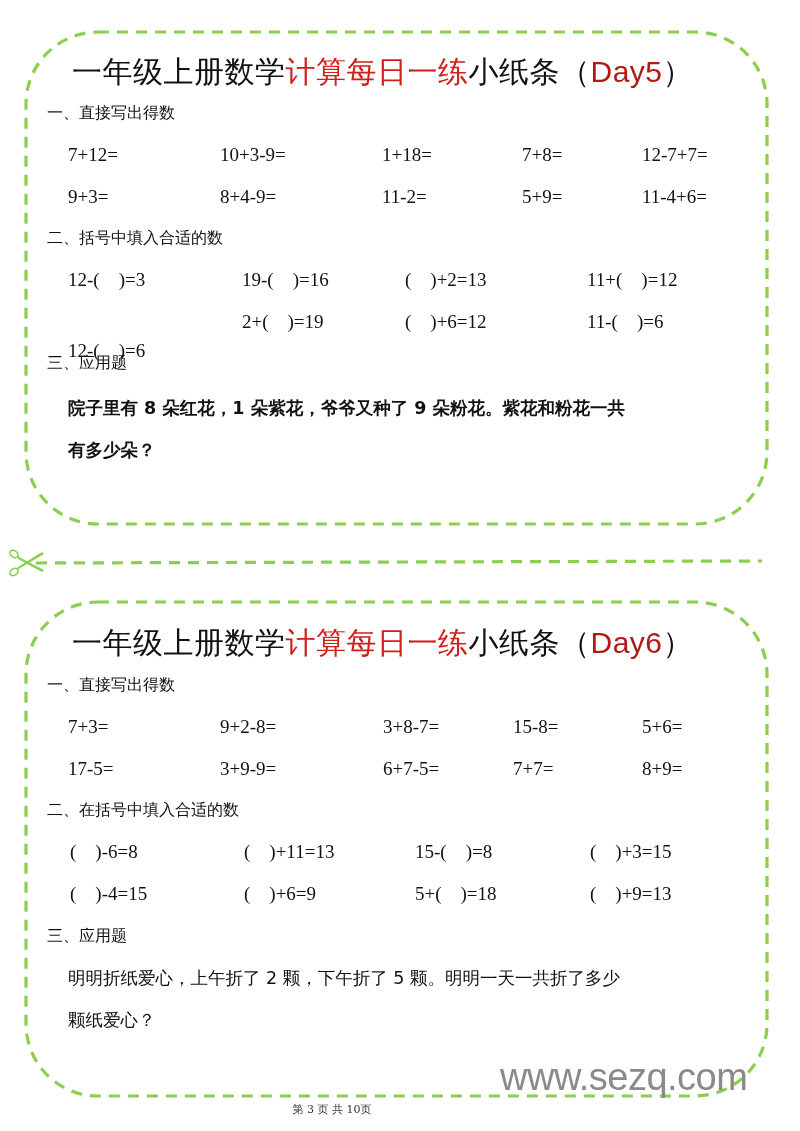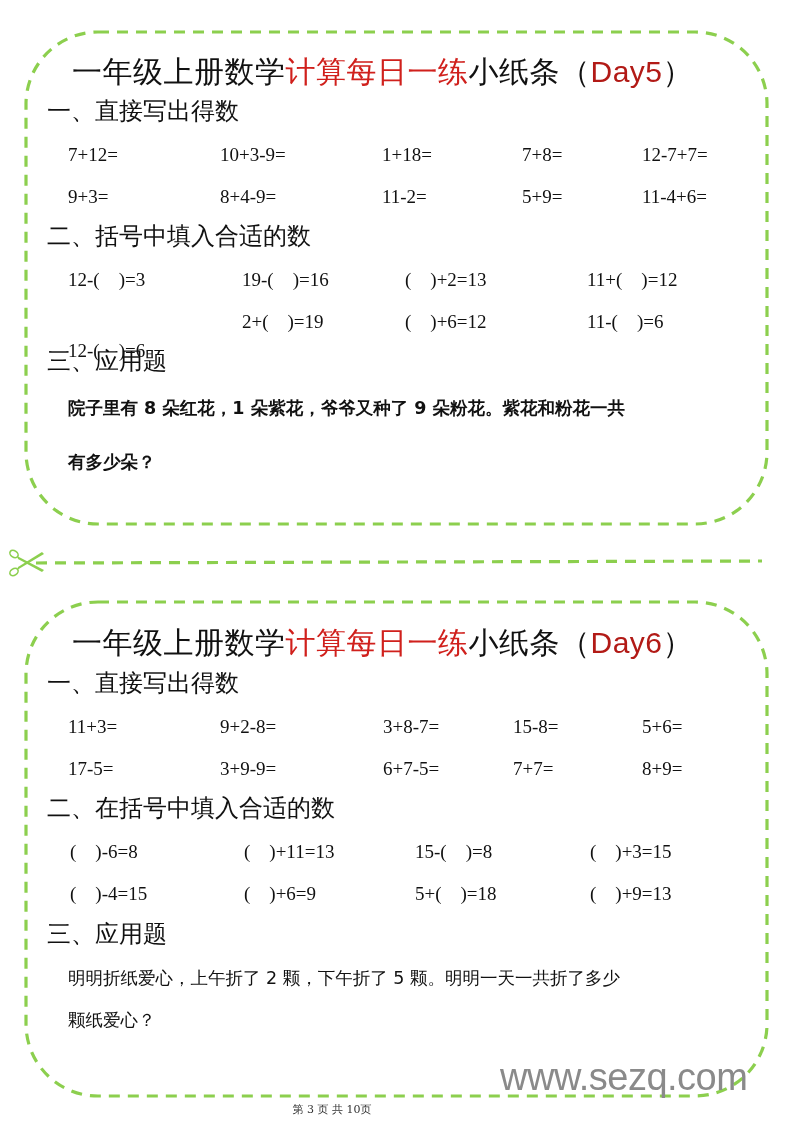--- a/index.html
+++ b/index.html
@@ -11,22 +11,22 @@
   .frame { position: absolute; left: 0; top: 0; width: 800px; height: 1131px; pointer-events: none; }
   .abs { position: absolute; white-space: nowrap; }
   .title {
     font-family: "DejaVu Sans", "Liberation Sans", sans-serif;
     font-size: 30px; letter-spacing: 0.5px; line-height: 36px;
     left: 72px; width: 640px; text-align: left;
   }
   .title .red { color: #d0201c; }
   .title .day { color: #b21a16; font-family: Liberation Sans, sans-serif; }
   .heading {
-    font-family: Liberation Mono, monospace;
-    font-size: 24px; line-height: 22px; left: 47px;
+    font-family: Liberation Sans, sans-serif;
+    font-size: 16px; line-height: 22px; left: 47px;
   }
   .eq {
     font-family: "Liberation Serif", "DejaVu Serif", serif;
     font-size: 19px; line-height: 22px;
   }
   .problem {
     font-family: "DejaVu Sans", "Liberation Sans", sans-serif;
     font-size: 17.5px; line-height: 22px; left: 68px; font-weight: bold;
   }
   .problem2 { font-weight: normal; }
@@ -85,32 +85,32 @@
     <span class="abs eq" style="left:587px;top:269px;white-space:pre;">11+(    )=12</span>
 
     <span class="abs eq" style="left:68px;top:311px;white-space:pre;margin-top:29px;">12-(    )=6</span>
     <span class="abs eq" style="left:242px;top:311px;white-space:pre;">2+(    )=19</span>
     <span class="abs eq" style="left:405px;top:311px;white-space:pre;">(    )+6=12</span>
     <span class="abs eq" style="left:587px;top:311px;white-space:pre;">11-(    )=6</span>
   </div>
 
   <div class="abs heading" style="top:352px;">三、应用题</div>
   <div class="abs problem" style="top:397px;">院子里有 8 朵红花，1 朵紫花，爷爷又种了 9 朵粉花。紫花和粉花一共</div>
-  <div class="abs problem" style="top:439px;margin-top:12px;">有多少朵？</div>
+  <div class="abs problem" style="top:439px;">有多少朵？</div>
 </div>
 
 <div>
   <div class="abs title" style="top:625px;">
     <span>一年级上册数学</span><span class="red">计算每日一练</span><span>小纸条（</span><span class="day">Day6</span><span>）</span>
   </div>
 
   <div class="abs heading" style="top:674px;">一、直接写出得数</div>
 
   <div>
-    <span class="abs eq" style="left:68px;top:716px;">11+3=</span>
+    <span class="abs eq" style="left:68px;top:716px;">7+3=</span>
     <span class="abs eq" style="left:220px;top:716px;text-align:center;">9+2-8=</span>
     <span class="abs eq" style="left:383px;top:716px;">3+8-7=</span>
     <span class="abs eq" style="left:513px;top:716px;">15-8=</span>
     <span class="abs eq" style="left:642px;top:716px;">5+6=</span>
 
     <span class="abs eq" style="left:68px;top:758px;">17-5=</span>
     <span class="abs eq" style="left:220px;top:758px;">3+9-9=</span>
     <span class="abs eq" style="left:383px;top:758px;">6+7-5=</span>
     <span class="abs eq" style="left:513px;top:758px;">7+7=</span>
     <span class="abs eq" style="left:642px;top:758px;">8+9=</span>

